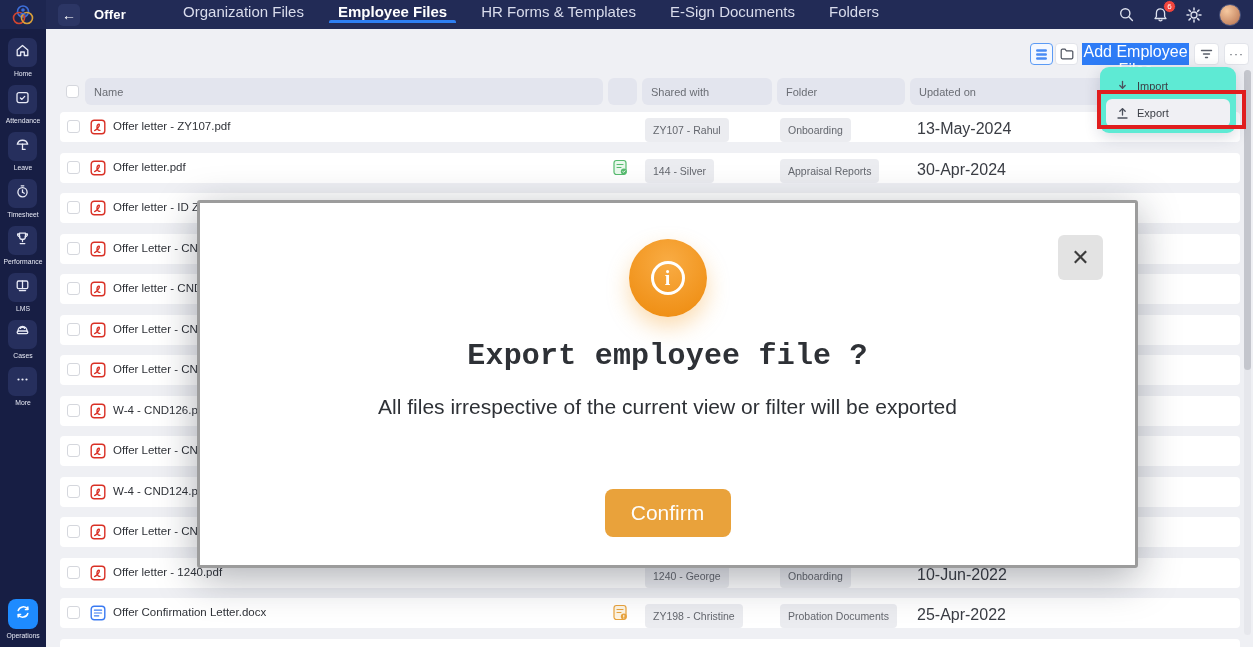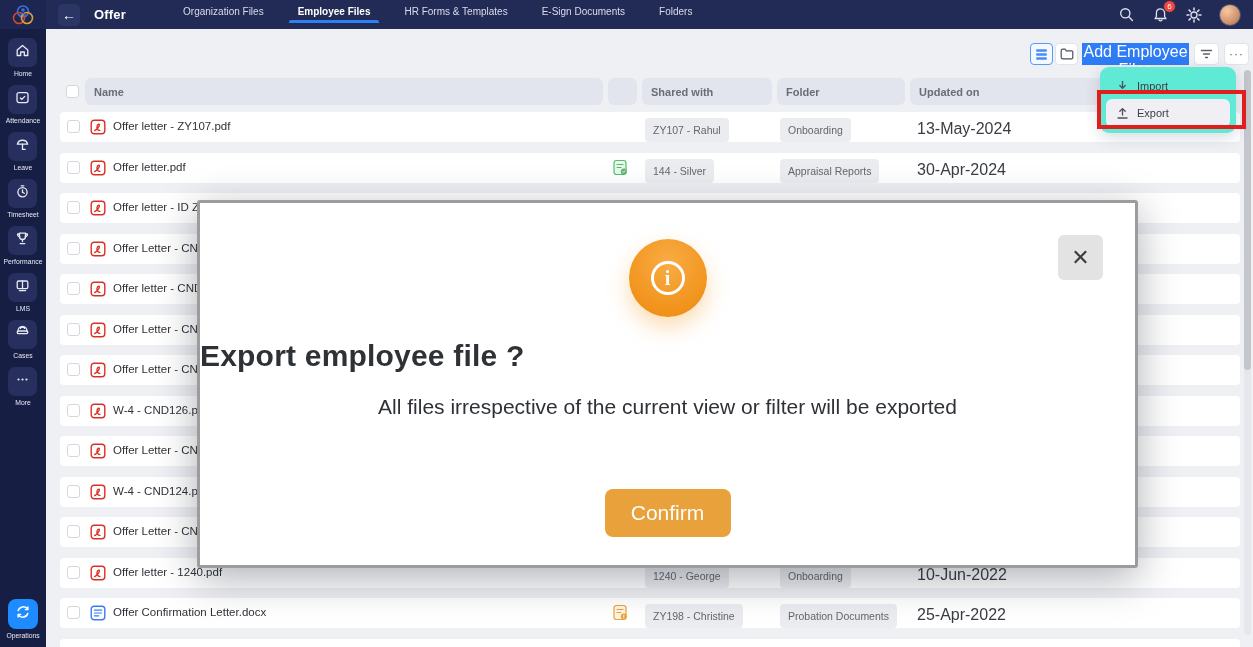--- a/index.html
+++ b/index.html
@@ -4,21 +4,21 @@
 <style>
   * { margin:0; padding:0; box-sizing:border-box; }
   html,body { width:1253px; height:647px; overflow:hidden; font-family:"Liberation Sans", sans-serif; background:#EFF0F4; }
 
   
   .topbar { position:absolute; left:0; top:0; width:1253px; height:29px; background:#222B56; z-index:50; display:flex; align-items:center; }
   .logo-box { width:46px; height:29px; display:flex; align-items:center; justify-content:center; background:#1D2650; }
   .back-btn { width:22px; height:22px; margin-left:12px; border-radius:5px; background:#2C3665; color:#fff; display:flex; align-items:center; justify-content:center; font-size:14px; cursor:pointer; }
   .app-title { color:#fff; font-size:13px; font-weight:bold; margin-left:14px; letter-spacing:.2px; }
   .tabs { display:flex; height:29px; margin-left:40px; }
-  .tab { position:relative; height:23px; display:flex; align-items:center; padding:0 17px; color:#D9DCEC; font-size:10px; cursor:pointer; white-space:nowrap; }
+  .tab { position:relative; height:23px; display:flex; align-items:center; padding:0 17px; color:#D9DCEC; font-size:15px; cursor:pointer; white-space:nowrap; }
   .tab.active { color:#fff; font-weight:bold; }
   .tab.active::after { content:""; position:absolute; left:8px; right:8px; bottom:0; height:3px; background:#2D7FF2; border-radius:2px 2px 0 0; }
   .topbar-right { margin-left:auto; display:flex; align-items:center; gap:16px; padding-right:12px; }
   .tb-icon { width:18px; height:18px; position:relative; display:flex; align-items:center; justify-content:center; cursor:pointer; }
   .tb-badge { position:absolute; top:-6px; right:-7px; min-width:13px; height:13px; border-radius:7px; background:#F2453D; color:#fff; font-size:8px; display:flex; align-items:center; justify-content:center; padding:0 3px; border:1px solid #222B56; }
   .avatar { width:22px; height:22px; border-radius:50%; background:radial-gradient(circle at 35% 30%, #F6C9A0, #C98A66 70%, #8d5b42); border:1px solid #4a547e; cursor:pointer; }
 
   
   .sidebar { position:absolute; left:0; top:29px; width:46px; height:618px; background:#171E44; z-index:40; display:flex; flex-direction:column; align-items:center; padding-top:9px; }
   .side-item { display:flex; flex-direction:column; align-items:center; margin-bottom:6px; cursor:pointer; }
@@ -39,21 +39,21 @@
   
   .menu { position:absolute; left:1100px; top:67px; width:136px; background:#5eead4; border-radius:9px; box-shadow:0 4px 16px rgba(30,40,80,.18); z-index:60; padding:6px; }
   .menu-item { height:26px; display:flex; align-items:center; gap:8px; padding:0 10px; font-size:11px; color:#3B3E45; border-radius:6px; cursor:pointer; }
   .menu-item.highlight { background:#F0F0F4; height:28px; }
   .menu-item .mi { display:flex; align-items:center; }
 
   .annotation-box { position:absolute; left:1097px; top:90px; width:149px; height:39px; border:4px solid #E01E1E; z-index:70; pointer-events:none; }
 
   
   .thead { position:absolute; top:78px; left:46px; right:0; height:27px; z-index:10; }
-  .hseg { position:absolute; top:0; height:27px; background:#E3E5EE; border-radius:6px; display:flex; align-items:center; color:#6A6D74; font-size:11px; padding-left:9px;font-weight:bold; }
+  .hseg { position:absolute; top:0; height:27px; background:#E3E5EE; border-radius:6px; display:flex; align-items:center; color:#6A6D74; font-size:11px; padding-left:9px; }
   .hcb { position:absolute; left:20px; top:7px; }
   .cb { width:13px; height:13px; border:1.5px solid #D5D7DD; border-radius:3px; background:#fff; display:inline-block; cursor:pointer; }
   .rows { position:absolute; top:112px; left:60px; width:1180px; z-index:5; }
   .row { position:relative; width:1180px; height:30px; background:#fff; border-radius:4px; margin-bottom:10.5px; }
   .row .cb { position:absolute; left:7px; top:8px; }
   .ficon { position:absolute; left:30px; top:7px; width:16px; height:16px; }
   .fname { position:absolute; left:53px; top:8px; font-size:11.5px; color:#2F3238; white-space:nowrap; cursor:pointer; }
   .esign { position:absolute; left:552px; top:6px; width:17px; height:18px; }
   .badge { position:absolute; top:6px; height:18px; background:#EBECF0; border-radius:4px; font-size:10.5px; color:#64676E; display:flex; align-items:center; padding:12px 8px; white-space:nowrap; }
   .badge.shared { left:585px; }
@@ -62,21 +62,21 @@
 
   
   .scrollbar { position:absolute; right:2px; top:70px; width:7px; height:565px; border-radius:4px; background:#E6E7EC; z-index:20; }
   .scroll-thumb { width:7px; height:300px; border-radius:4px; background:#C4C6CD; }
 
   
   .modal { position:absolute; left:197px; top:200px; width:941px; height:368px; background:#fff; border:3px solid #9C9C9C; border-radius:3px; box-shadow:0 10px 40px rgba(20,25,40,.35); z-index:80; }
   .modal-close { position:absolute; right:32px; top:32px; width:45px; height:45px; background:#E3E3E3; border-radius:6px; display:flex; align-items:center; justify-content:center; font-size:22px; color:#3C3C3C; cursor:pointer; }
   .info-circle { position:absolute; left:50%; top:36px; transform:translateX(-50%); width:78px; height:78px; border-radius:50%; background:radial-gradient(circle at 50% 30%, #F9AC44, #EF8E13 85%); box-shadow:0 10px 22px rgba(243,156,32,.35); display:flex; align-items:center; justify-content:center; }
   .info-inner { width:34px; height:34px; border:3px solid #fff; border-radius:50%; display:flex; align-items:center; justify-content:center; color:#fff; font-size:20px; font-weight:bold; font-family:"Liberation Serif",serif; }
-  .modal-title { position:absolute; top:136px; left:0; right:0; text-align:left; font-size:30px; font-weight:bold; color:#2E3136; letter-spacing:.2px; }
+  .modal-title { position:absolute; top:136px; left:0; right:0; text-align:center; font-size:30px; font-weight:bold; color:#2E3136; letter-spacing:.2px;font-family:Liberation Mono, monospace; }
   .modal-msg { position:absolute; top:192px; left:0; right:0; text-align:center; font-size:21px; color:#2E3136; }
   .modal-actions { position:absolute; top:286px; left:0; right:0; display:flex; justify-content:center; gap:12px; }
   .btn-confirm { width:126px; height:48px; background:#E9A23B; border:none; border-radius:8px; color:#FDFDFC; font-size:21px; font-family:"Liberation Sans",sans-serif; cursor:pointer; }
   .btn-cancel { width:121px; height:48px; background:#fff; border:1px solid #D4D6DB; border-radius:8px; color:#33363C; font-size:21px; font-family:"Liberation Sans",sans-serif; cursor:pointer; }
 </style>
 </head>
 <body>
 
 <div class="topbar">
   <div class="logo-box">

